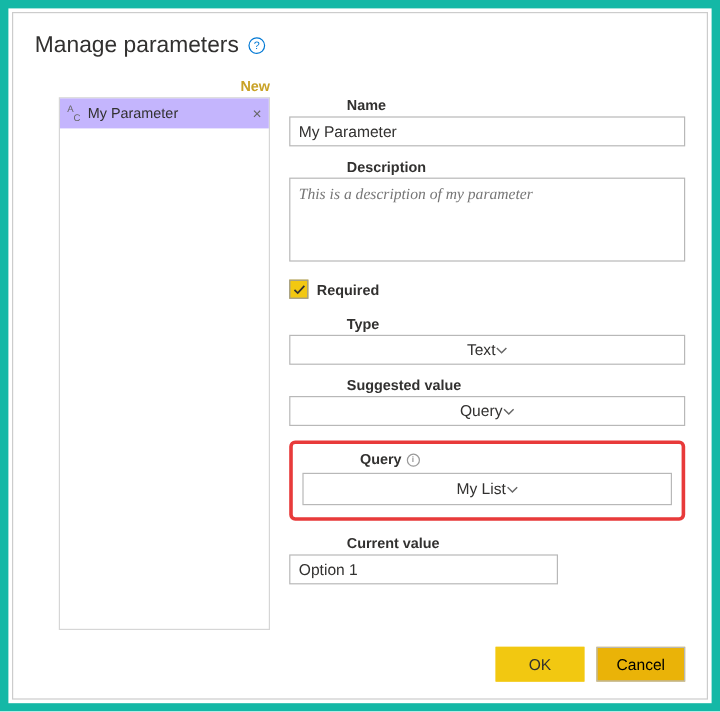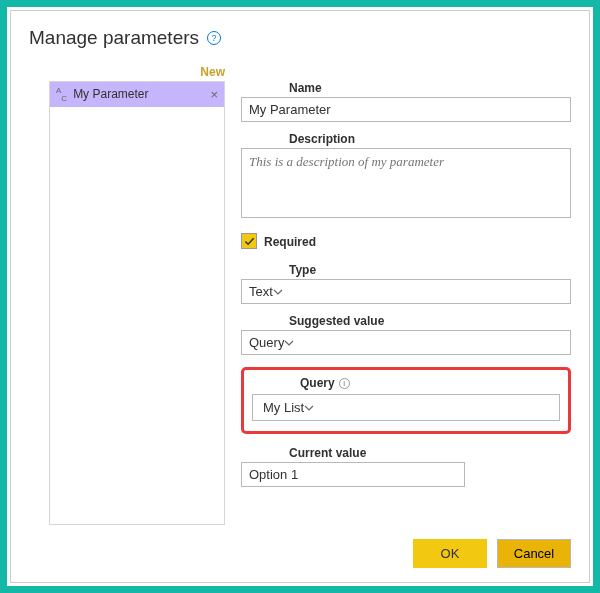--- a/index.html
+++ b/index.html
@@ -20,21 +20,21 @@
     .param-del { color: #666; font-size: 13px; cursor: pointer; }
     .right-col { flex: 1; display: flex; flex-direction: column; padding-top: 18px; gap: 10px; }
     .field-label { font-size: 12px; font-weight: 600; color: #323130; margin-bottom: 2px; display: flex; align-items: center; gap: 4px; padding-left: 48px; }
     .info-icon { width: 11px; height: 11px; border: 1px solid #999; border-radius: 50%; color: #999; font-size: 7px; display: inline-flex; align-items: center; justify-content: center; }
     .text-input { width: 100%; border: 1px solid #b8b8b8; padding: 4px 7px; font-size: 13px; font-family: inherit; color: #323130; background: #fff; }
     .textarea { height: 70px; resize: none; font-style: italic; color: #767676; padding: 5px 7px; font-family: Liberation Serif, serif; }
     .check-row { display: flex; align-items: flex-end; gap: 7px; margin: 2px 0 4px 0; }
     .checkbox { width: 16px; height: 16px; border: 1px solid #999; background: #f2c811; display: inline-flex; align-items: center; justify-content: center; font-size: 12px; color: #323130; }
     .check-lbl { font-size: 12px; font-weight: 600; }
     .select { position: relative; width: 100%; }
-    .select-box { width: 100%; border: 1px solid #b8b8b8; padding: 4px 7px; font-size: 13px; background: #fff; display: flex; align-items: center; justify-content: flex-start; cursor: pointer; }
+    .select-box { width: 100%; border: 1px solid #b8b8b8; padding: 4px 7px; font-size: 13px; background: #fff; display: flex; align-items: center; justify-content: center; cursor: pointer; }
     .chev { width: 10px; height: 10px; }
     .hl { border: 3px solid #e83a3a; border-radius: 5px; padding: 6px 8px 10px 8px; margin: 2px 0; }
     .hl .field-label { margin-bottom: 4px; }
     .hl .select-box { padding: 5px 10px; }
     .narrow { width: 68%; }
     .footer { display: flex; justify-content: flex-end; gap: 10px; padding-top: 14px; }
     .btn { min-width: 74px; padding: 6px 14px; font-size: 13px; border: 1px solid #b8b8b8; background: #eab308; cursor: pointer; font-family: inherit; }
     .btn-primary { background: #f2c811; border-color: #f2c811; color: #323130; }
   </style>
 </head>

